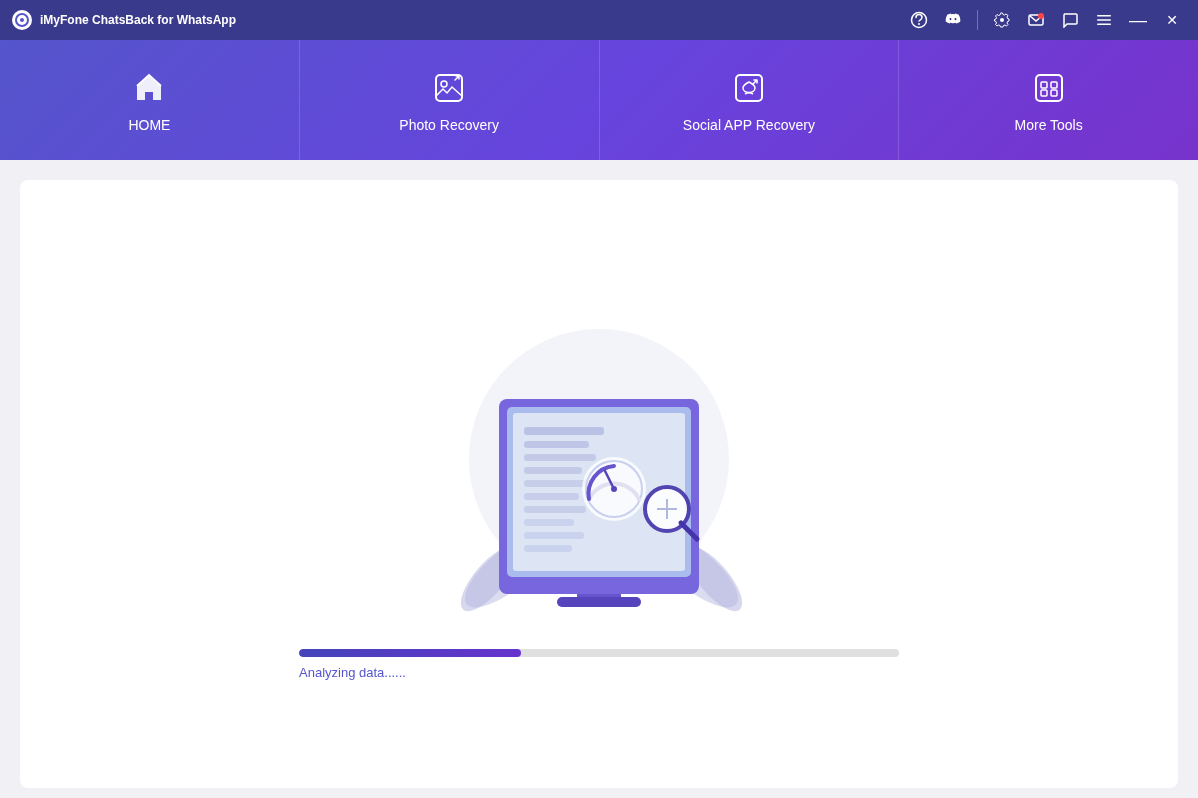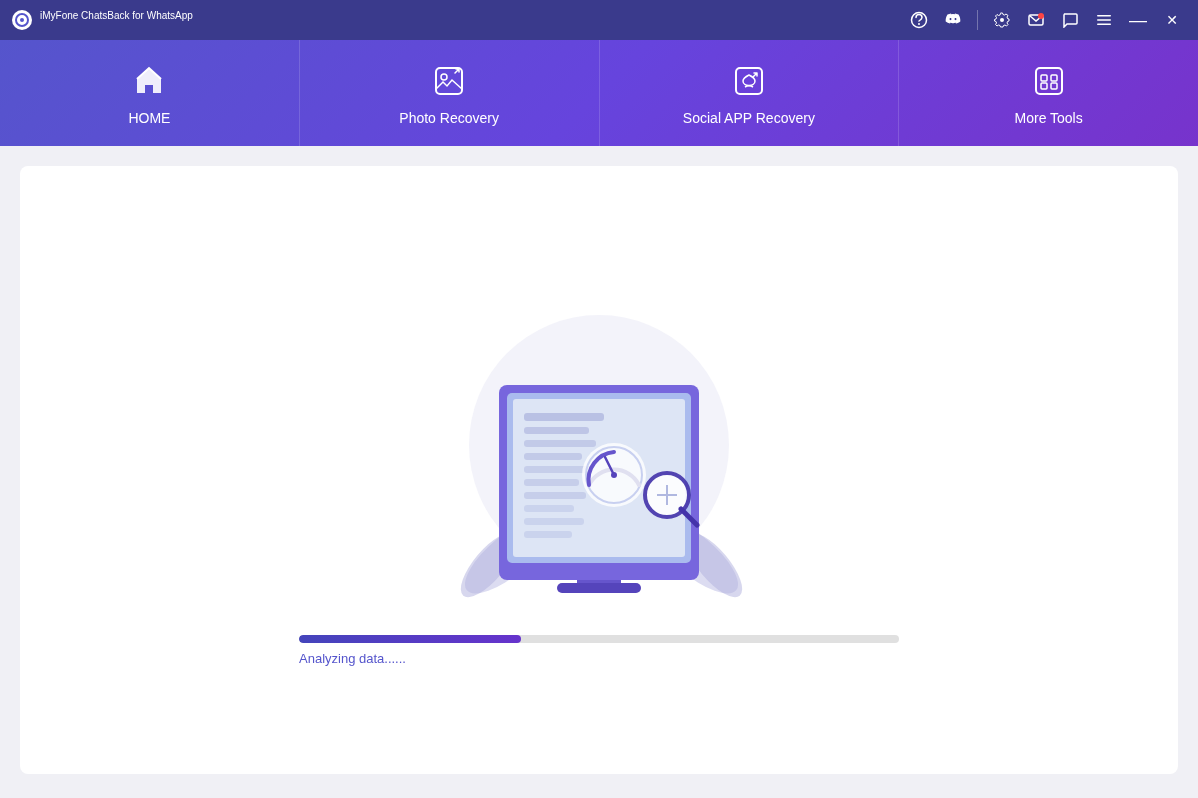--- a/index.html
+++ b/index.html
@@ -10,22 +10,24 @@
       height: 40px;
       background: #3a3a8c;
       display: flex;
       align-items: center;
       justify-content: space-between;
       padding: 0 12px;
       color: white;
     }
     .titlebar-left {
       display: flex;
+      align-items: center;
       gap: 8px;
-      font-size: 10px;
+      font-size: 12px;
+      font-weight: bold;
     }
     .titlebar-logo {
       width: 20px;
       height: 20px;
       border-radius: 50%;
       background: white;
       display: flex;
       align-items: center;
       justify-content: center;
     }
@@ -59,21 +61,21 @@
       align-items: center;
       justify-content: center;
       border-radius: 4px;
       cursor: pointer;
       color: white;
       font-size: 14px;
     }
 
     
     .navbar {
-      height: 106px;
+      height: 120px;
       background: linear-gradient(135deg, #5555cc 0%, #6644dd 50%, #7733cc 100%);
       display: flex;
       align-items: stretch;
     }
     .nav-item {
       flex: 1;
       display: flex;
       flex-direction: column;
       align-items: center;
       justify-content: center;

